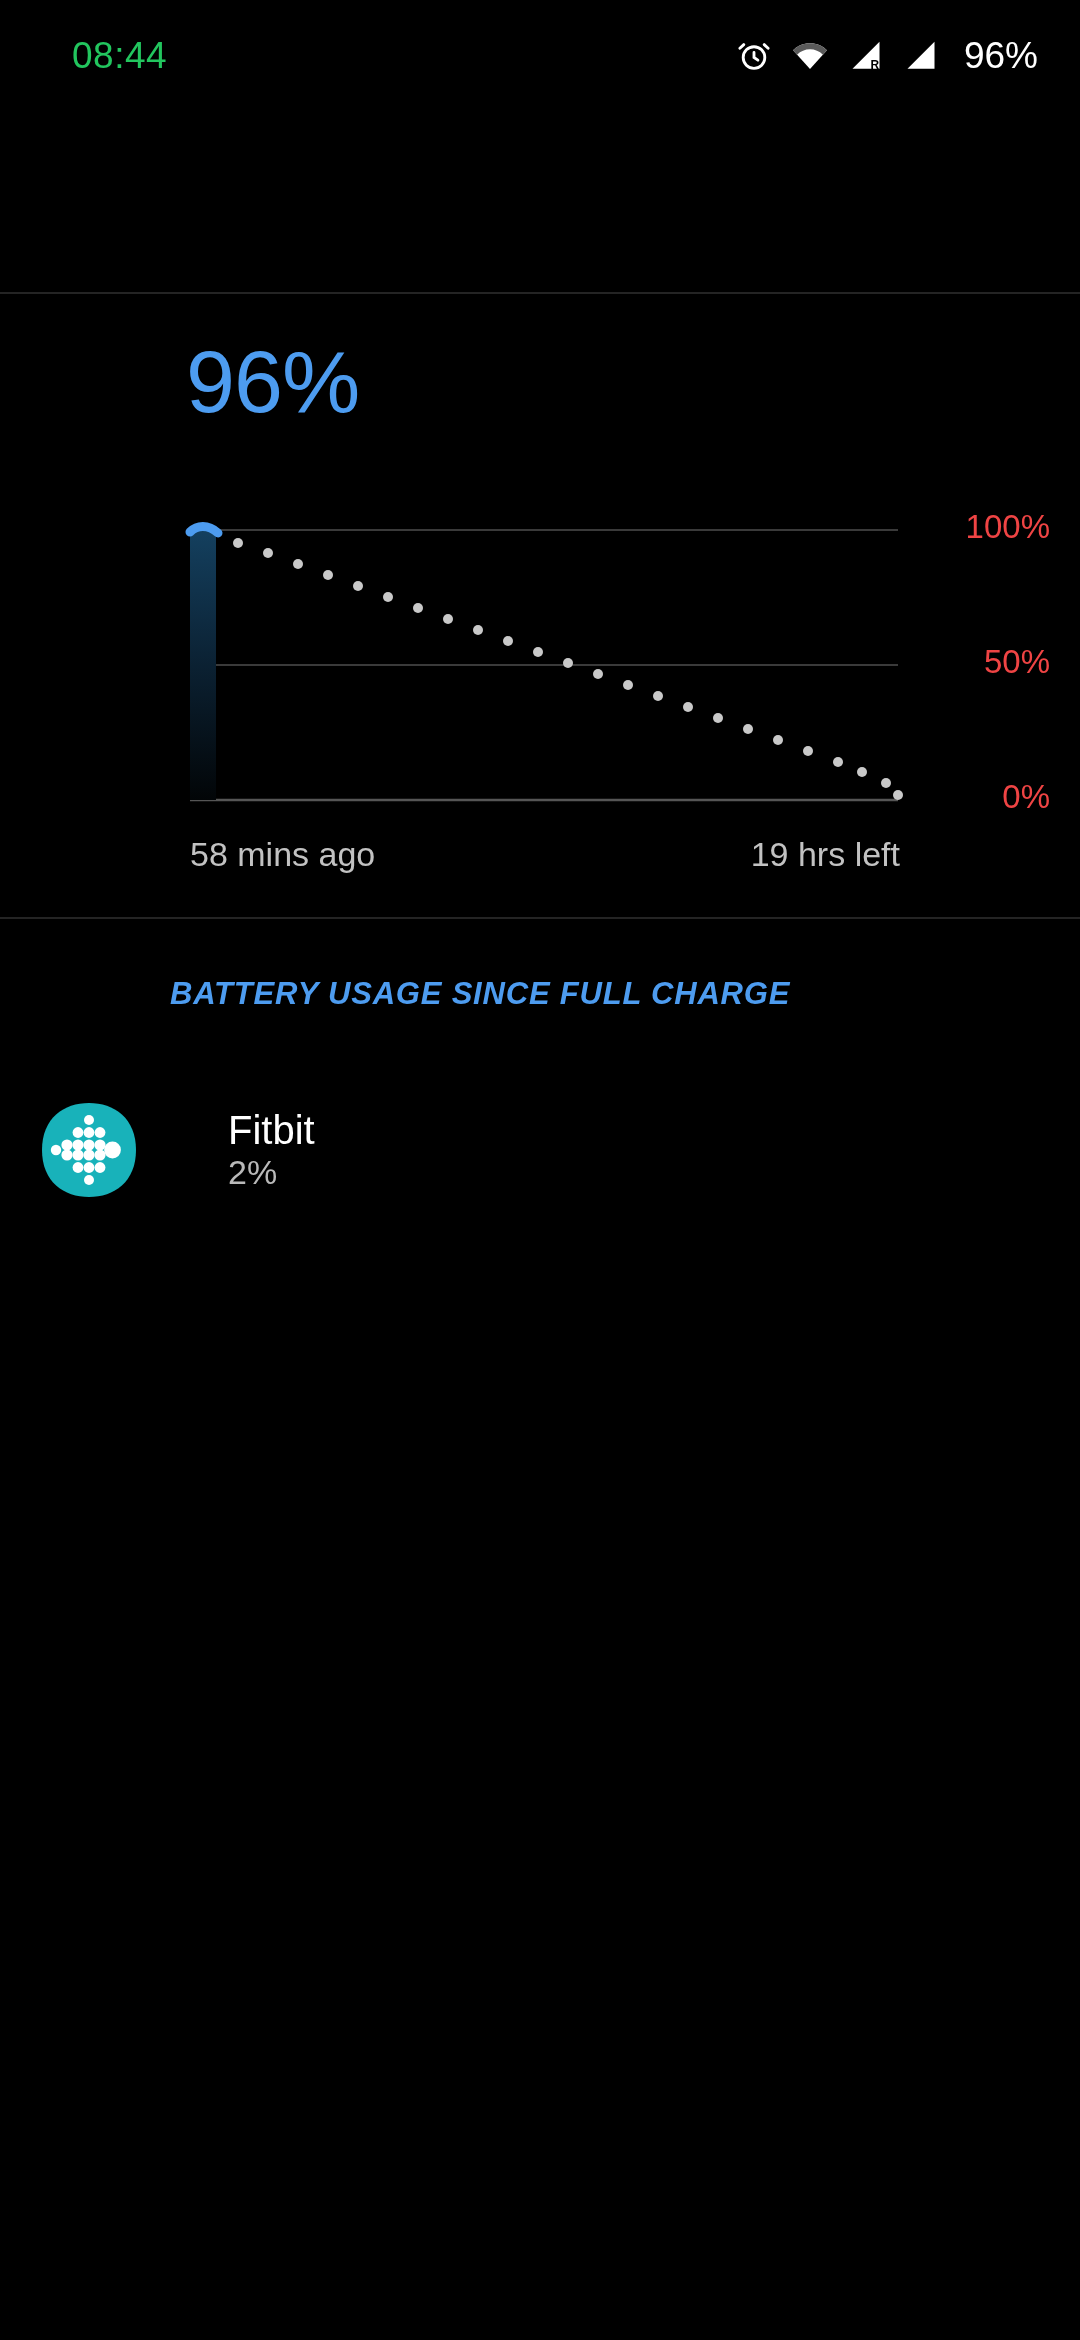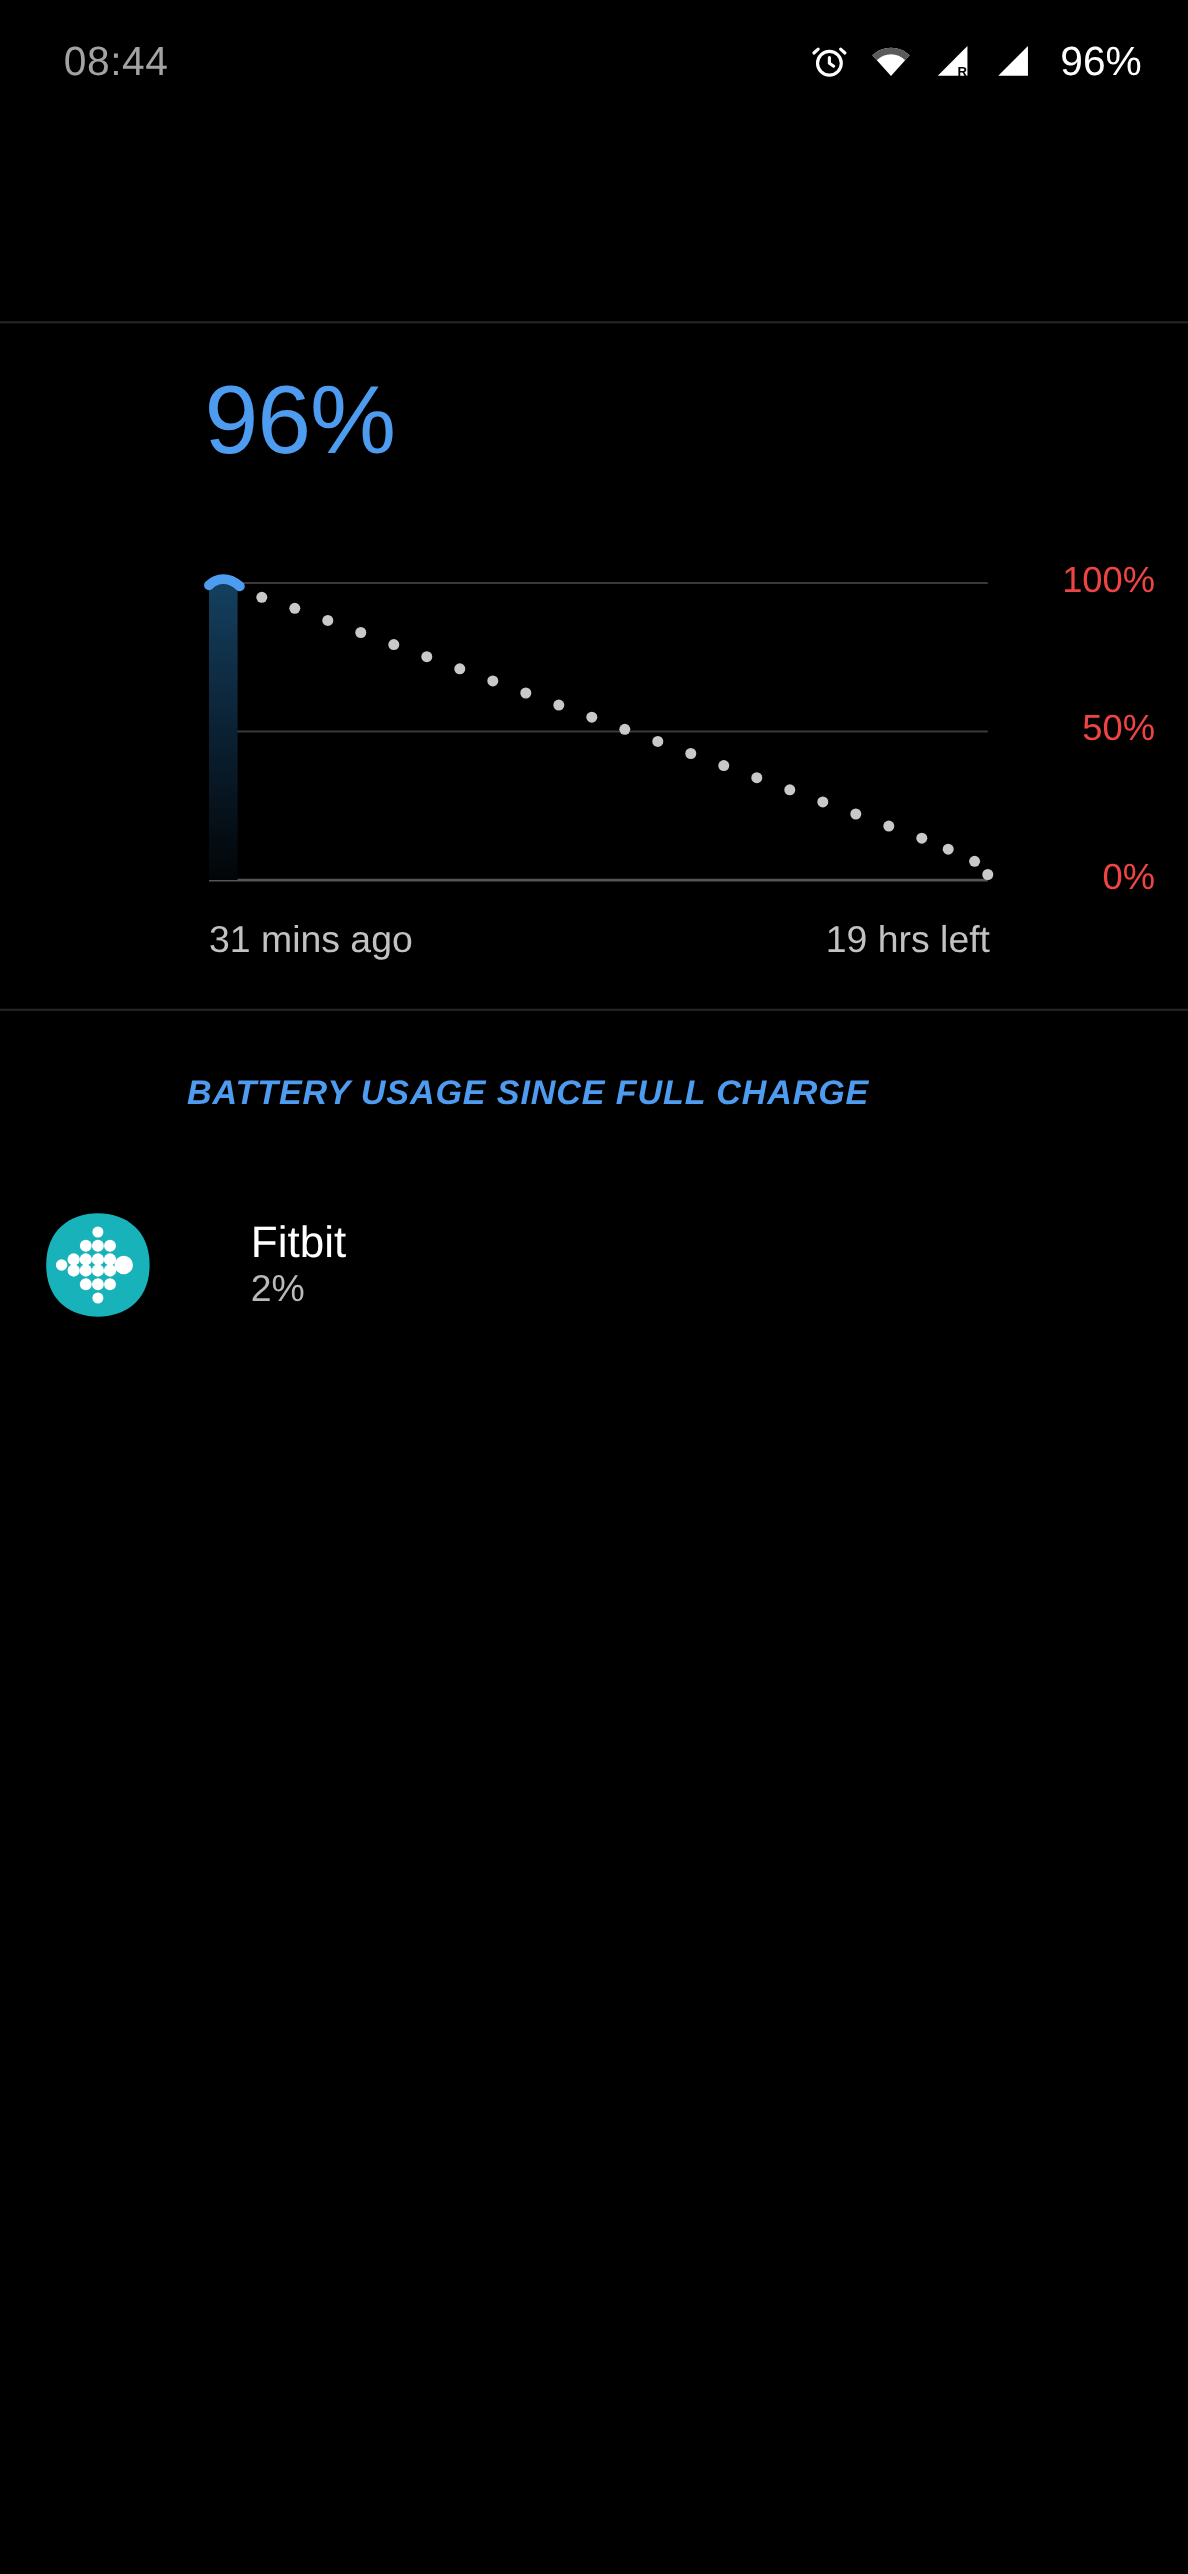--- a/index.html
+++ b/index.html
@@ -10,21 +10,21 @@
     overflow:hidden;
   }
   .screen { position:relative; width:1080px; height:2340px; background:#000; }
 
   
   .statusbar {
     position:absolute; top:0; left:0; width:1080px; height:112px;
     display:flex; align-items:center; justify-content:space-between;
     padding:0 42px 0 58px;
   }
-  .status-time { color:#a3a3a3; font-size:37px; letter-spacing:.5px; }
+  .status-time { color:#22c55e; font-size:37px; letter-spacing:.5px;margin-left:14px; }
   .status-icons { display:flex; align-items:center; gap:19px; }
   .status-icons svg { display:block; }
   .status-batt { color:#ffffff; font-size:37px; margin-left:6px; }
 
   
   .appbar {
     position:absolute; top:112px; left:0; width:1080px; height:181px;
     display:flex; align-items:center; padding:0 36px 0 50px;
   }
   .back-btn { width:84px; height:84px; display:flex; align-items:center; justify-content:center; }
@@ -168,21 +168,21 @@
         <circle cx="898" cy="290" r="5"></circle>
       </g>
     </svg>
   </div>
 
   <div class="ylabel y100">100%</div>
   <div class="ylabel y50">50%</div>
   <div class="ylabel y0">0%</div>
 
   <div class="xlabels">
-    <span class="xlabel">31 mins ago</span>
+    <span class="xlabel">58 mins ago</span>
     <span class="xlabel">19 hrs left</span>
   </div>
 
   <div class="divider mid"></div>
 
   <div class="section-header">BATTERY USAGE SINCE FULL CHARGE</div>
 
   <div class="app-list">
     <div class="app-row">
       <span class="app-icon-box">

